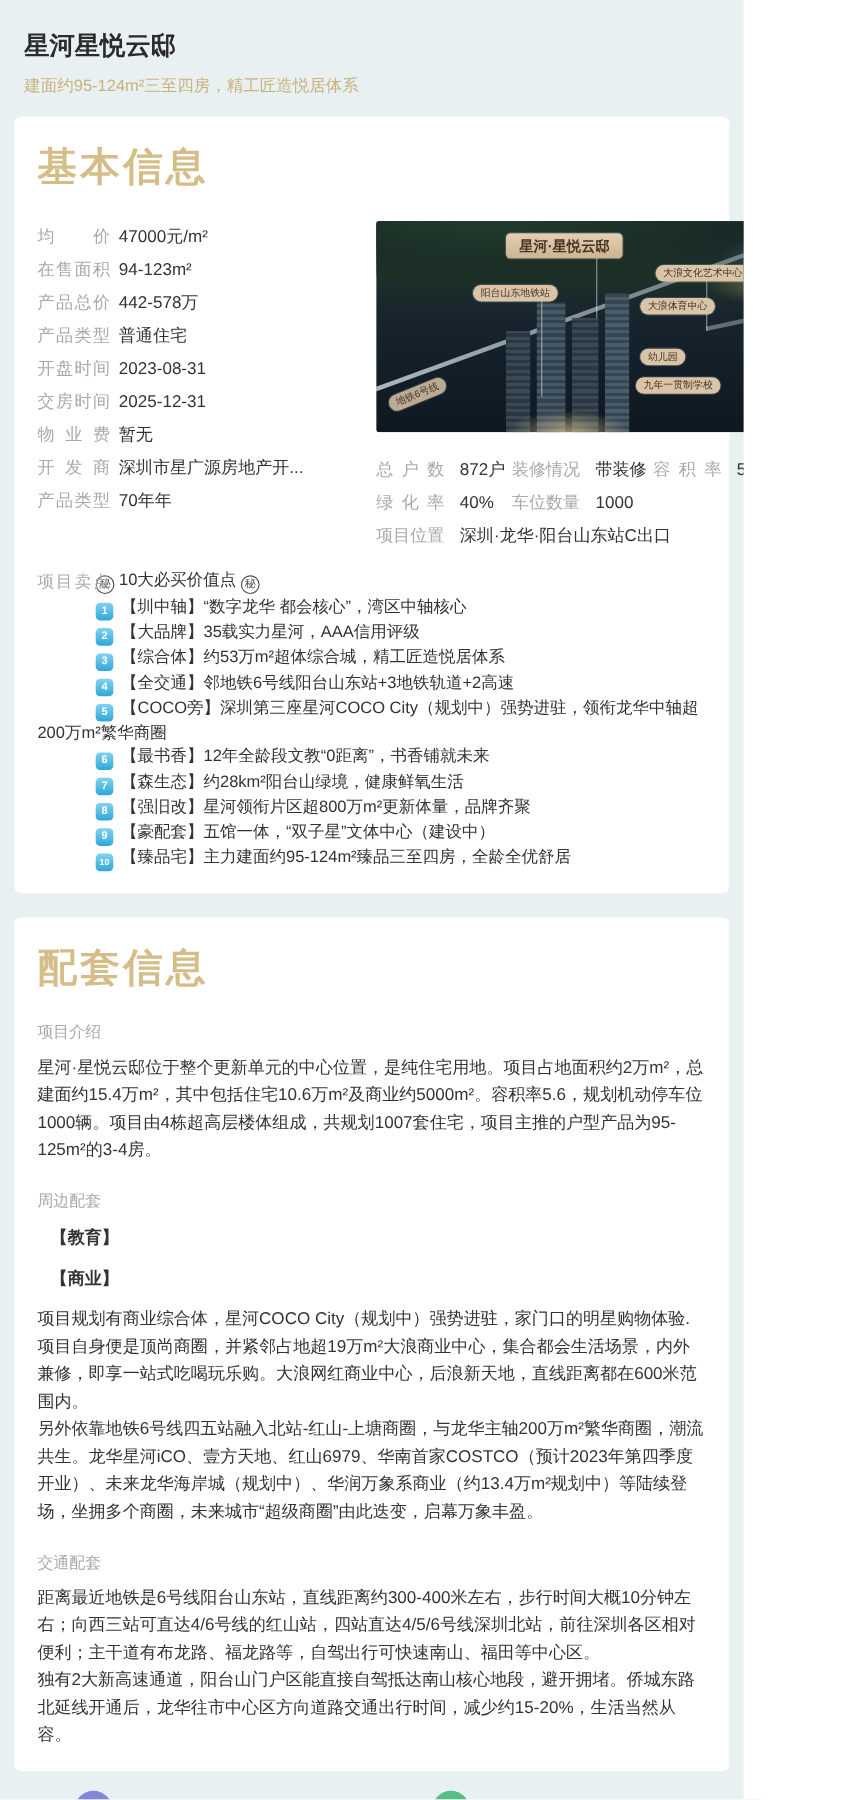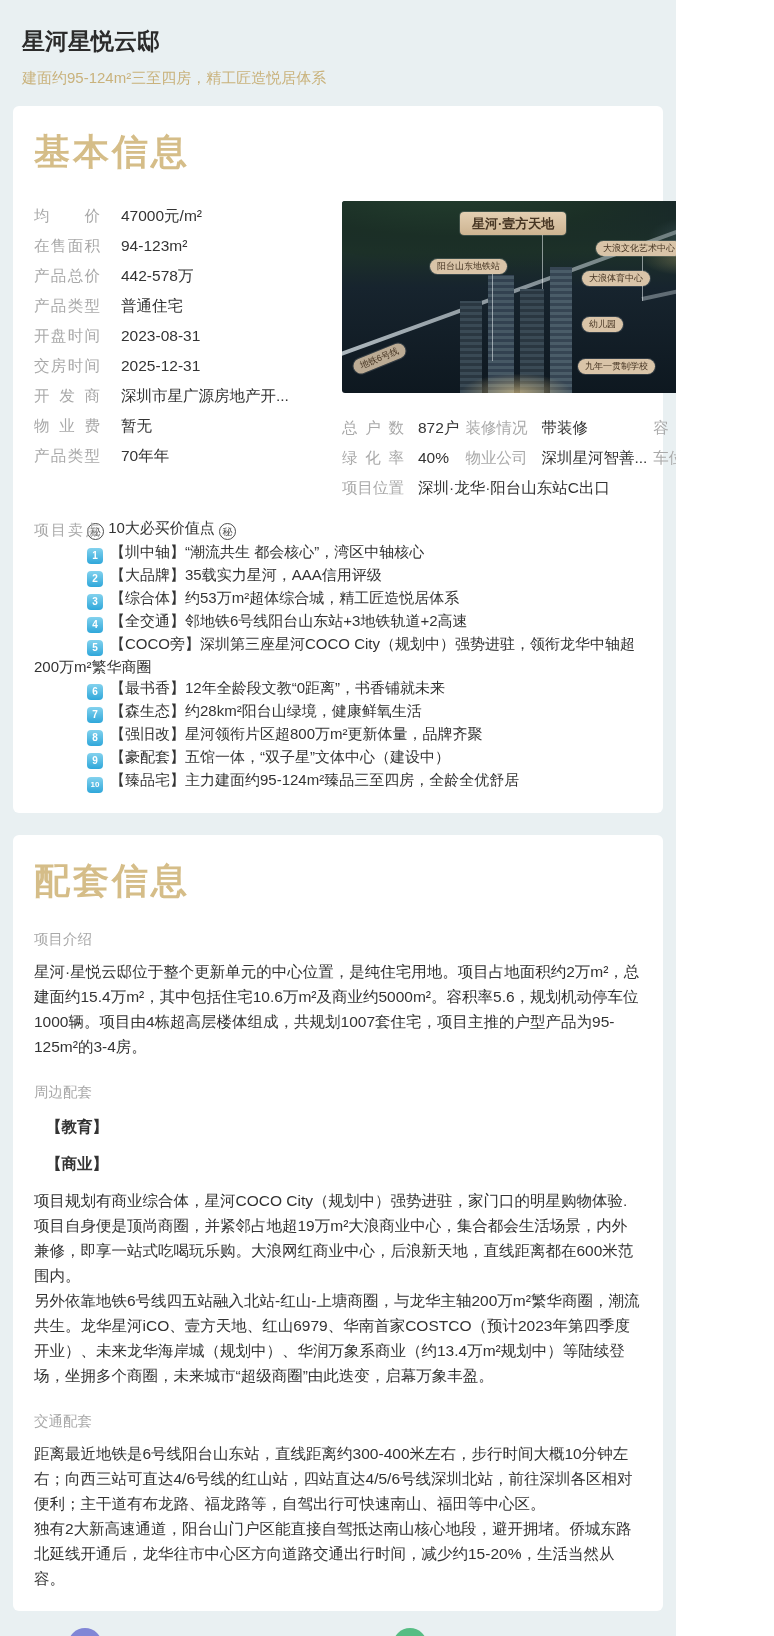--- a/index.html
+++ b/index.html
@@ -13,21 +13,21 @@
   .hdr{padding:26px 22px 12px;}
   .hdr h1{margin:0 0 12px;font-size:23px;font-weight:700;color:#2b2b2b;}
   .hdr .sub{font-size:15px;color:#c9b27c;}
   
   .card{background:#fff;border-radius:6px;margin:6px 13px 0;padding:16px 21px 20px;}
   .sec-title{color:#d5bd88;font-size:36px;font-weight:700;letter-spacing:3px;margin:6px 0 24px;}
   
   .info{display:flex;}
   .fields{width:308px;flex:none;}
   .frow{display:flex;font-size:15.5px;line-height:30px;}
-  .flabel{width:66px;flex:none;color:#a9a9a9;margin-right:21px;
+  .flabel{width:66px;flex:none;color:#a9a9a9;margin-right:8px;
           text-align:justify;text-align-last:justify;}
   .fval{color:#333;white-space:nowrap;}
   .rightcol{flex:1;min-width:0;}
   
   .hero{position:relative;width:402px;height:192px;border-radius:3px;overflow:hidden;
         background:
           radial-gradient(60px 24px at 85% 30%, rgba(255,220,140,.25), transparent 70%),
           radial-gradient(90px 30px at 92% 18%, rgba(140,170,200,.30), transparent 70%),
           linear-gradient(180deg,#16242b 0%,#1d3129 26%,#17242e 45%,#0e1820 100%);}
   .mountain{position:absolute;left:-10%;top:-18px;width:120%;height:88px;
@@ -110,96 +110,92 @@
           </div>
         <div class="frow">
             <span class="flabel">开盘时间</span>
             <span class="fval">2023-08-31</span>
           </div>
         <div class="frow">
             <span class="flabel">交房时间</span>
             <span class="fval">2025-12-31</span>
           </div>
         <div class="frow">
+            <span class="flabel">物业费</span>
+            <span class="fval">暂无</span>
+          </div>
+        <div class="frow">
             <span class="flabel">开发商</span>
             <span class="fval">深圳市星广源房地产开...</span>
-          </div>
-        <div class="frow">
-            <span class="flabel">物业费</span>
-            <span class="fval">暂无</span>
           </div>
         <div class="frow">
             <span class="flabel">产品类型</span>
             <span class="fval">70年年</span>
           </div>
       </div>
 
       <div class="rightcol">
         <div class="hero">
           <div class="mountain"></div>
           <div class="road r1"></div>
           <div class="road r2"></div>
           <div class="tower t1"></div>
           <div class="tower t2"></div>
           <div class="tower t3"></div>
           <div class="tower t4"></div>
           <div class="glow"></div>
           <div class="vline" style="left:200px;top:28px;height:60px;"></div>
           <div class="vline" style="left:300px;top:44px;height:56px;"></div>
           <div class="vline" style="left:150px;top:70px;height:90px;"></div>
-          <div class="pill main" style="left:118px;top:11px;">星河·壹方天地</div>
+          <div class="pill main" style="left:118px;top:11px;">星河·星悦云邸</div>
           <div class="pill" style="left:254px;top:40px;">大浪文化艺术中心</div>
           <div class="pill" style="left:88px;top:58px;">阳台山东地铁站</div>
           <div class="pill" style="left:240px;top:70px;">大浪体育中心</div>
           <div class="pill" style="left:240px;top:116px;">幼儿园</div>
-          <div class="pill" style="left:236px;top:158px;">九年一贯制学校</div>
+          <div class="pill" style="left:236px;top:142px;">九年一贯制学校</div>
           <div class="pill" style="left:10px;top:150px;transform:rotate(-22deg);background:rgba(217,196,168,.85);">地铁6号线</div>
         </div>
 
         <div class="rgrid">
           <div class="frow">
               <span class="flabel">总户数</span>
               <span class="fval">872户</span>
             </div>
           <div class="frow">
               <span class="flabel">装修情况</span>
               <span class="fval">带装修</span>
             </div>
           <div class="frow">
               <span class="flabel">容积率</span>
               <span class="fval">5.6</span>
             </div>
           <div class="frow">
               <span class="flabel">绿化率</span>
               <span class="fval">40%</span>
-            </div>
-          <div class="frow">
-              <span class="flabel">物业公司</span>
-              <span class="fval">深圳星河智善...</span>
             </div>
           <div class="frow">
               <span class="flabel">车位数量</span>
               <span class="fval">1000</span>
             </div>
           <div class="frow span2">
               <span class="flabel">项目位置</span>
               <span class="fval">深圳·龙华·阳台山东站C出口</span>
             </div>
         </div>
       </div>
     </div>
 
     <div class="sell">
       <span class="sell-label">项目卖点</span>
       <div class="sp-head">
         <span class="secret">秘</span>
         <span>10大必买价值点</span>
         <span class="secret">秘</span>
       </div>
-      <div class="sp"><span class="kbadge">1</span><span>【圳中轴】“潮流共生 都会核心”，湾区中轴核心</span></div>
+      <div class="sp"><span class="kbadge">1</span><span>【圳中轴】“数字龙华 都会核心”，湾区中轴核心</span></div>
       <div class="sp"><span class="kbadge">2</span><span>【大品牌】35载实力星河，AAA信用评级</span></div>
       <div class="sp"><span class="kbadge">3</span><span>【综合体】约53万m²超体综合城，精工匠造悦居体系</span></div>
       <div class="sp"><span class="kbadge">4</span><span>【全交通】邻地铁6号线阳台山东站+3地铁轨道+2高速</span></div>
       <div class="sp"><span class="kbadge">5</span><span>【COCO旁】深圳第三座星河COCO City（规划中）强势进驻，领衔龙华中轴超200万m²繁华商圈</span></div>
       <div class="sp"><span class="kbadge">6</span><span>【最书香】12年全龄段文教“0距离”，书香铺就未来</span></div>
       <div class="sp"><span class="kbadge">7</span><span>【森生态】约28km²阳台山绿境，健康鲜氧生活</span></div>
       <div class="sp"><span class="kbadge">8</span><span>【强旧改】星河领衔片区超800万m²更新体量，品牌齐聚</span></div>
       <div class="sp"><span class="kbadge">9</span><span>【豪配套】五馆一体，“双子星”文体中心（建设中）</span></div>
       <div class="sp"><span class="kbadge" style="font-size:8px;">10</span><span>【臻品宅】主力建面约95-124m²臻品三至四房，全龄全优舒居</span></div>
     </div>

